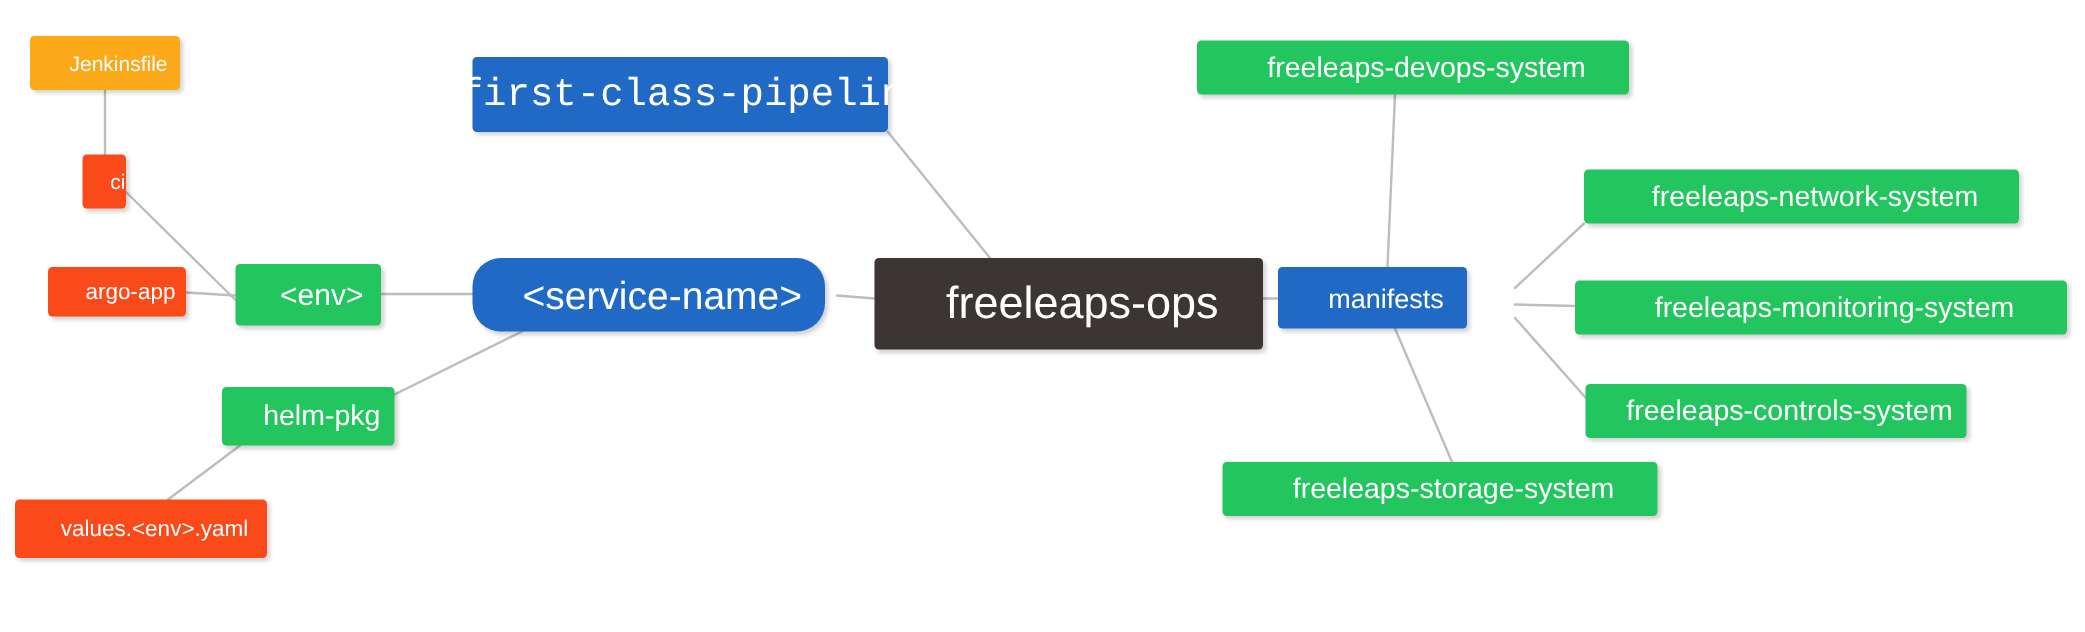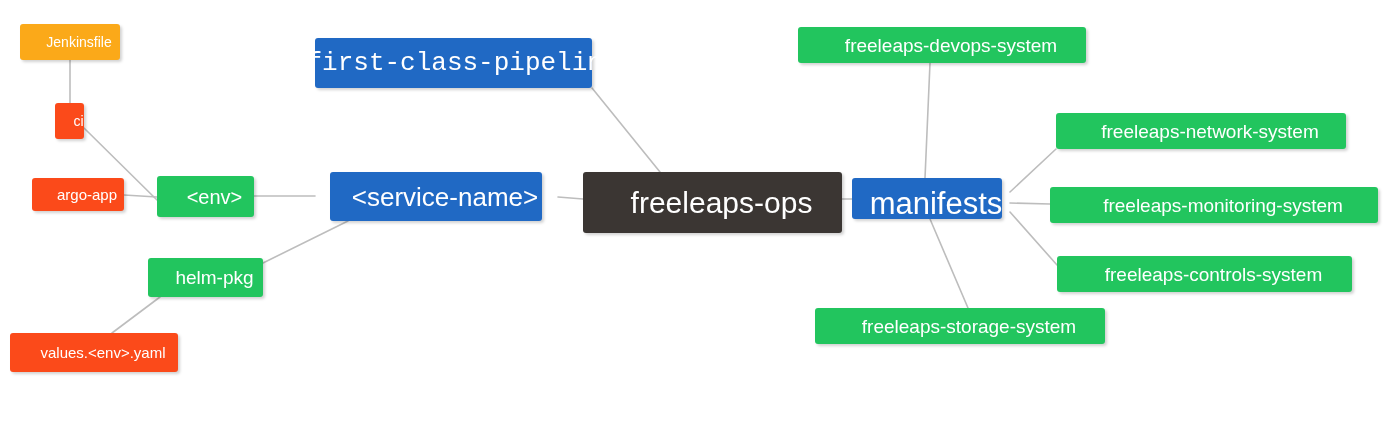--- a/index.html
+++ b/index.html
@@ -80,38 +80,38 @@
       </div>
       <div class="node n-green" style="left: 148px; top: 258px; width: 115px; height: 39px; font-size: 19px;">
         <span>helm-pkg</span>
       </div>
       <div class="node n-red" style="left: 10px; top: 333px; width: 168px; height: 39px; font-size: 15px;">
         <span>values.&lt;env&gt;.yaml</span>
       </div>
       <div class="node n-blue" style="left: 315px; top: 38px; width: 277px; height: 50px; font-size: 26px; font-family: Liberation Mono, monospace;">
         <span>first-class-pipeline</span>
       </div>
-      <div class="node n-blue" style="left: 330px; top: 172px; width: 212px; height: 49px; font-size: 26px;">
+      <div class="node n-blue" style="left: 315px; top: 172px; width: 235px; height: 49px; font-size: 26px; border-radius: 19px;">
         <span>&lt;service-name&gt;</span>
       </div>
       <div class="node n-root" style="left: 583px; top: 172px; width: 259px; height: 61px; font-size: 30px;">
         <span>freeleaps-ops</span>
       </div>
-      <div class="node n-blue" style="left: 852px; top: 178px; width: 150px; height: 41px; font-size: 31px; align-items: flex-end;">
+      <div class="node n-blue" style="left: 852px; top: 178px; width: 126px; height: 41px; font-size: 18px;">
         <span>manifests</span>
       </div>
       <div class="node n-green" style="left: 798px; top: 27px; width: 288px; height: 36px; font-size: 19px;">
         <span>freeleaps-devops-system</span>
       </div>
       <div class="node n-green" style="left: 1056px; top: 113px; width: 290px; height: 36px; font-size: 19px;">
         <span>freeleaps-network-system</span>
       </div>
       <div class="node n-green" style="left: 1050px; top: 187px; width: 328px; height: 36px; font-size: 19px;">
         <span>freeleaps-monitoring-system</span>
       </div>
-      <div class="node n-green" style="left: 1057px; top: 256px; width: 295px; height: 36px; font-size: 19px;">
+      <div class="node n-green" style="left: 1057px; top: 256px; width: 254px; height: 36px; font-size: 19px;">
         <span>freeleaps-controls-system</span>
       </div>
       <div class="node n-green" style="left: 815px; top: 308px; width: 290px; height: 36px; font-size: 19px;">
         <span>freeleaps-storage-system</span>
       </div>
     </div>
 </div>
 
 </body></html>

